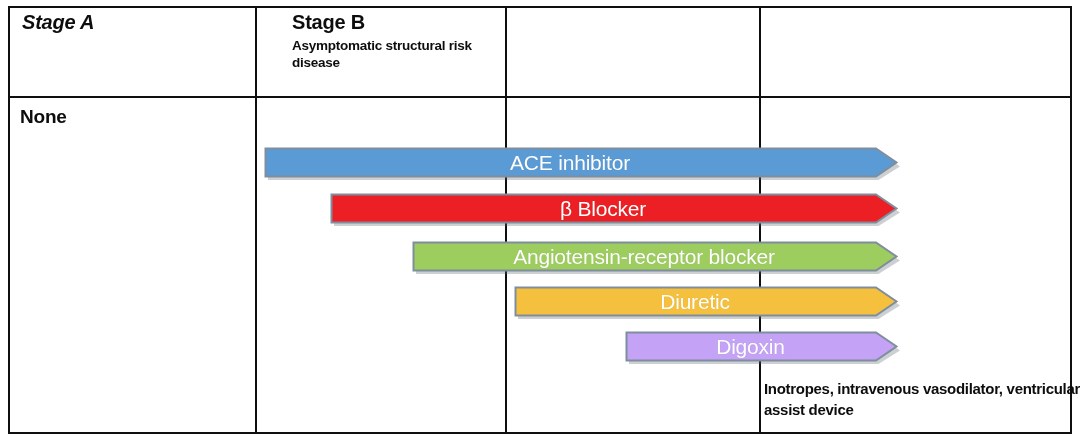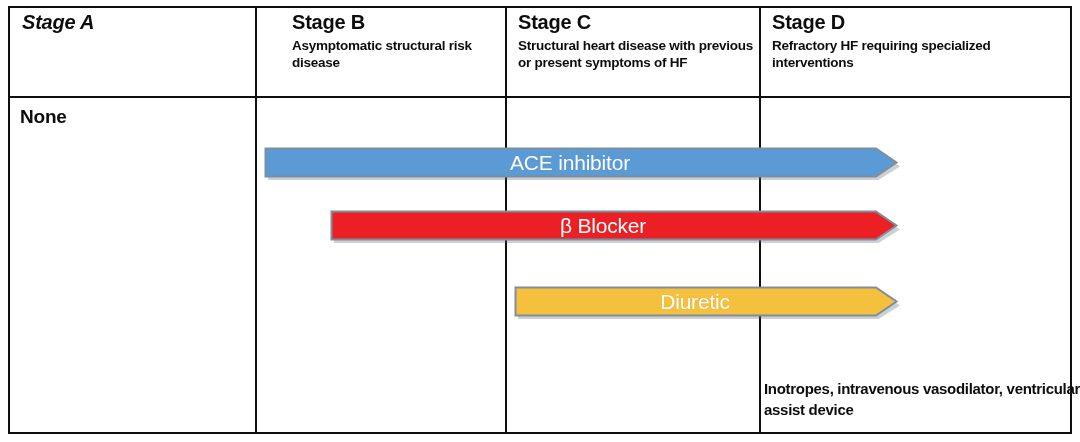--- a/index.html
+++ b/index.html
@@ -153,51 +153,57 @@
 
   <div class="hcell c1">
     <div class="stage-title">Stage A</div>
   </div>
 
   <div class="hcell c2">
     <div class="stage-title">Stage B</div>
     <div class="stage-desc">Asymptomatic structural risk disease</div>
   </div>
 
-  <div class="hcell c3">
-    <div class="stage-title">Stage C</div>
-    <div class="stage-desc">Structural heart disease with previous or present symptoms of HF</div>
-  </div>
-
-  <div class="hcell c4">
-    <div class="stage-title">Stage D</div>
-    <div class="stage-desc">Refractory HF requiring specialized interventions</div>
-  </div>
+
 
   <div class="none-label">None</div>
 
   <div class="inotropes">Inotropes, intravenous vasodilator, ventricular assist device</div>
 
   <div class="arrow-layer" id="arrow-layer">
       <div class="arrow-wrap" style="left: 264px; top: 147px; width: 634px; height: 31px; text-decoration: underline;">
         <svg width="634" height="31" viewBox="0 0 634 31">
           <polygon points="1.5,2.5 612,2.5 633.5,17 612,30.5 1.5,30.5" fill="rgba(90,100,110,0.30)" transform="translate(2.5,2.5)"></polygon>
           <polygon points="1.5,1.5 612,1.5 632.5,15.5 612,29.5 1.5,29.5" fill="#5b9bd5" stroke="#7f8e9e" stroke-width="2" stroke-linejoin="miter"></polygon>
         </svg>
         <div class="arrow-label label-shift">ACE inhibitor</div>
       </div>
-      <div class="arrow-wrap" style="left: 330px; top: 210px; width: 568px; height: 31px;">
+      <div class="arrow-wrap" style="left: 330px; top: 193px; width: 568px; height: 31px;">
         <svg width="568" height="31" viewBox="0 0 568 31">
           <polygon points="1.5,2.5 546,2.5 567.5,17 546,30.5 1.5,30.5" fill="rgba(90,100,110,0.30)" transform="translate(2.5,2.5)"></polygon>
           <polygon points="1.5,1.5 546,1.5 566.5,15.5 546,29.5 1.5,29.5" fill="#ec2024" stroke="#7f8e9e" stroke-width="2" stroke-linejoin="miter"></polygon>
         </svg>
         <div class="arrow-label label-shift">β Blocker</div>
+      </div>
+      <div class="arrow-wrap" style="left: 412px; top: 241px; width: 486px; height: 31px;">
+        <svg width="486" height="31" viewBox="0 0 486 31">
+          <polygon points="1.5,2.5 464,2.5 485.5,17 464,30.5 1.5,30.5" fill="rgba(90,100,110,0.30)" transform="translate(2.5,2.5)"></polygon>
+          <polygon points="1.5,1.5 464,1.5 484.5,15.5 464,29.5 1.5,29.5" fill="#9dcc5f" stroke="#7f8e9e" stroke-width="2" stroke-linejoin="miter"></polygon>
+        </svg>
+        <div class="arrow-label label-shift">Angiotensin-receptor blocker</div>
       </div>
       <div class="arrow-wrap" style="left: 514px; top: 286px; width: 384px; height: 31px;">
         <svg width="384" height="31" viewBox="0 0 384 31">
           <polygon points="1.5,2.5 362,2.5 383.5,17 362,30.5 1.5,30.5" fill="rgba(90,100,110,0.30)" transform="translate(2.5,2.5)"></polygon>
           <polygon points="1.5,1.5 362,1.5 382.5,15.5 362,29.5 1.5,29.5" fill="#f5c03e" stroke="#7f8e9e" stroke-width="2" stroke-linejoin="miter"></polygon>
         </svg>
         <div class="arrow-label label-shift">Diuretic</div>
       </div>
+      <div class="arrow-wrap" style="left: 625px; top: 331px; width: 273px; height: 31px;">
+        <svg width="273" height="31" viewBox="0 0 273 31">
+          <polygon points="1.5,2.5 251,2.5 272.5,17 251,30.5 1.5,30.5" fill="rgba(90,100,110,0.30)" transform="translate(2.5,2.5)"></polygon>
+          <polygon points="1.5,1.5 251,1.5 271.5,15.5 251,29.5 1.5,29.5" fill="#c4a2f5" stroke="#7f8e9e" stroke-width="2" stroke-linejoin="miter"></polygon>
+        </svg>
+        <div class="arrow-label label-shift">Digoxin</div>
+      </div>
     </div>
 
 </div>
 
 </body></html>

